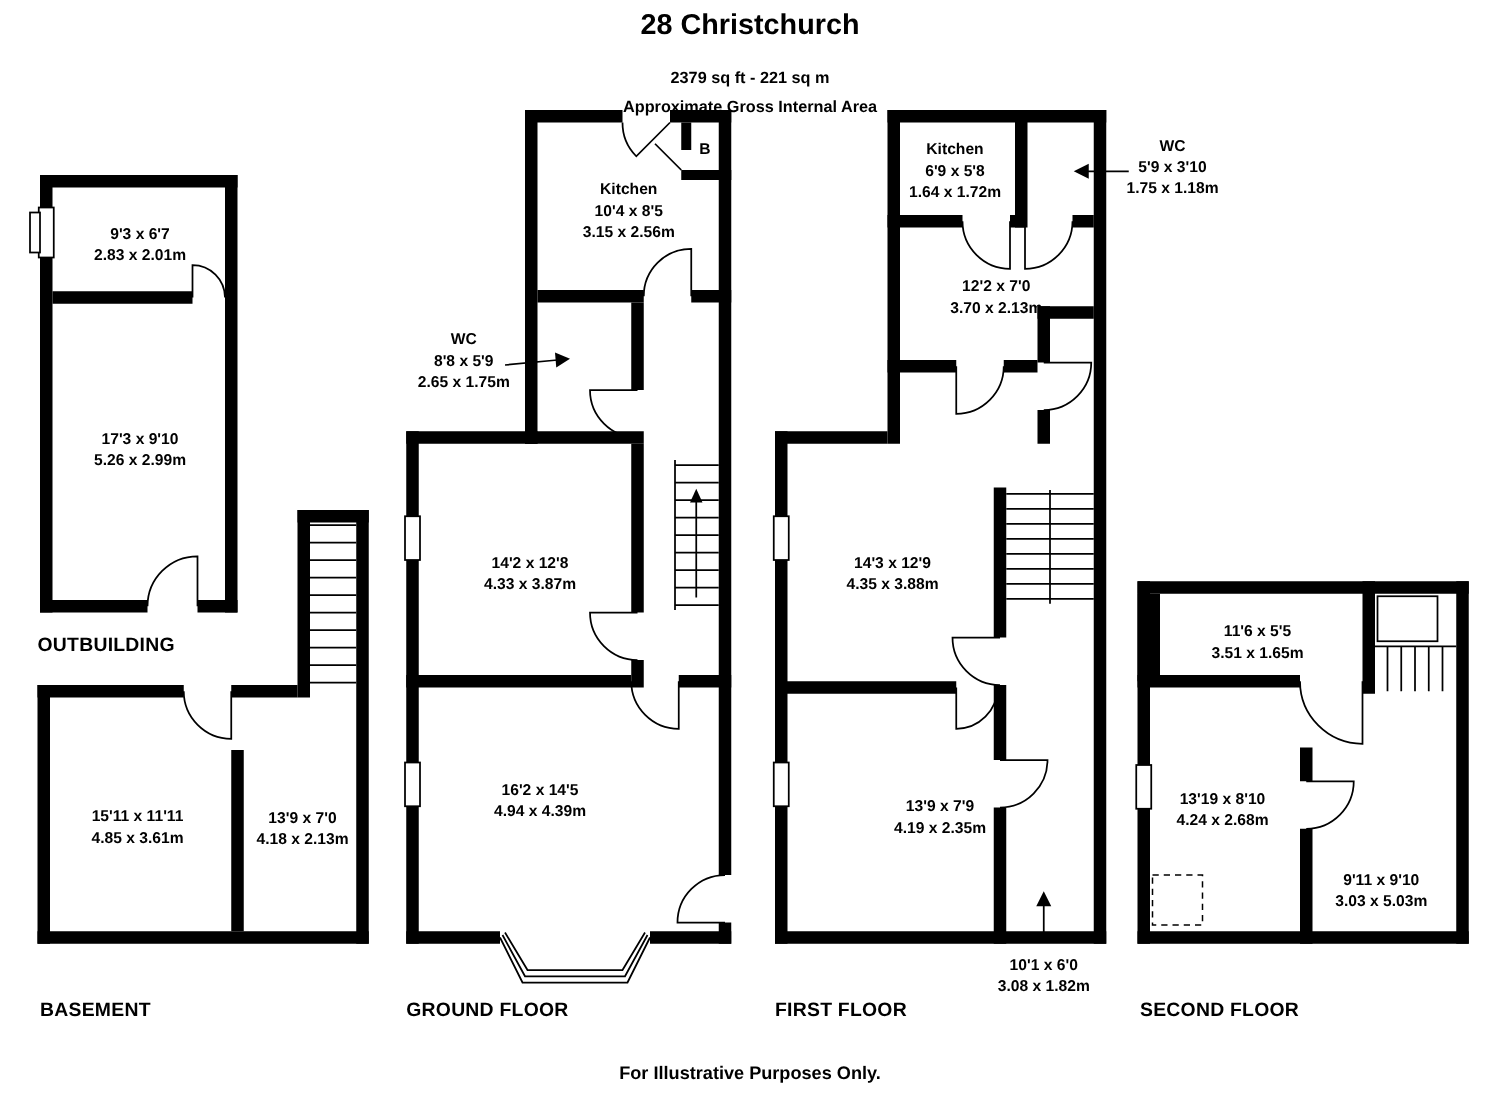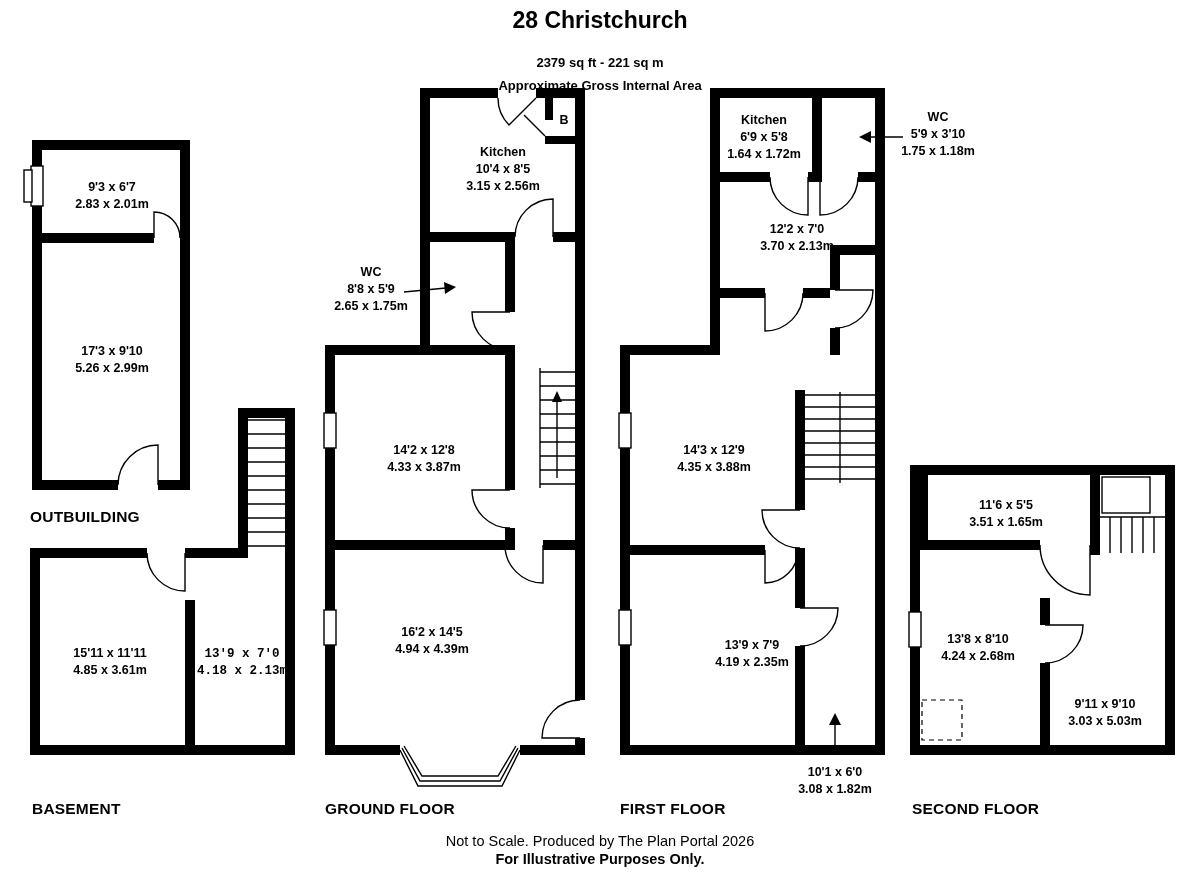--- a/index.html
+++ b/index.html
@@ -217,21 +217,21 @@
   <div class="room" style="left:112px;top:360px;">
     <div>17'3 x 9'10</div>
     <div>5.26 x 2.99m</div>
   </div>
   <div class="floorlabel" style="left:30px;top:508px;">OUTBUILDING</div>
 
   <div class="room" style="left:110px;top:662px;">
     <div>15'11 x 11'11</div>
     <div>4.85 x 3.61m</div>
   </div>
-  <div class="room" style="left:242px;top:663px;font-family:Liberation Mono, monospace;">
+  <div class="room" style="left:242px;top:663px;">
     <div>13'9 x 7'0</div>
     <div>4.18 x 2.13m</div>
   </div>
   <div class="floorlabel" style="left:32px;top:800px;">BASEMENT</div>
 
   <div class="room" style="left:503px;top:169px;">
     <div>Kitchen</div>
     <div>10'4 x 8'5</div>
     <div>3.15 x 2.56m</div>
   </div>
@@ -277,25 +277,24 @@
     <div>10'1 x 6'0</div>
     <div>3.08 x 1.82m</div>
   </div>
   <div class="floorlabel" style="left:620px;top:800px;">FIRST FLOOR</div>
 
   <div class="room" style="left:1006px;top:514px;">
     <div>11'6 x 5'5</div>
     <div>3.51 x 1.65m</div>
   </div>
   <div class="room" style="left:978px;top:648px;">
-    <div>13'8 x 8'10</div>
+    <div>13'19 x 8'10</div>
     <div>4.24 x 2.68m</div>
   </div>
   <div class="room" style="left:1105px;top:677px;margin-top:36px;">
     <div>9'11 x 9'10</div>
     <div>3.03 x 5.03m</div>
   </div>
   <div class="floorlabel" style="left:912px;top:800px;">SECOND FLOOR</div>
 
-  <div class="ctr foot1" style="left:600px;top:841px;">Not to Scale. Produced by The Plan Portal 2026</div>
   <div class="ctr foot2" style="left:600px;top:859px;">For Illustrative Purposes Only.</div>
 
 </div>
 
 </body></html>

